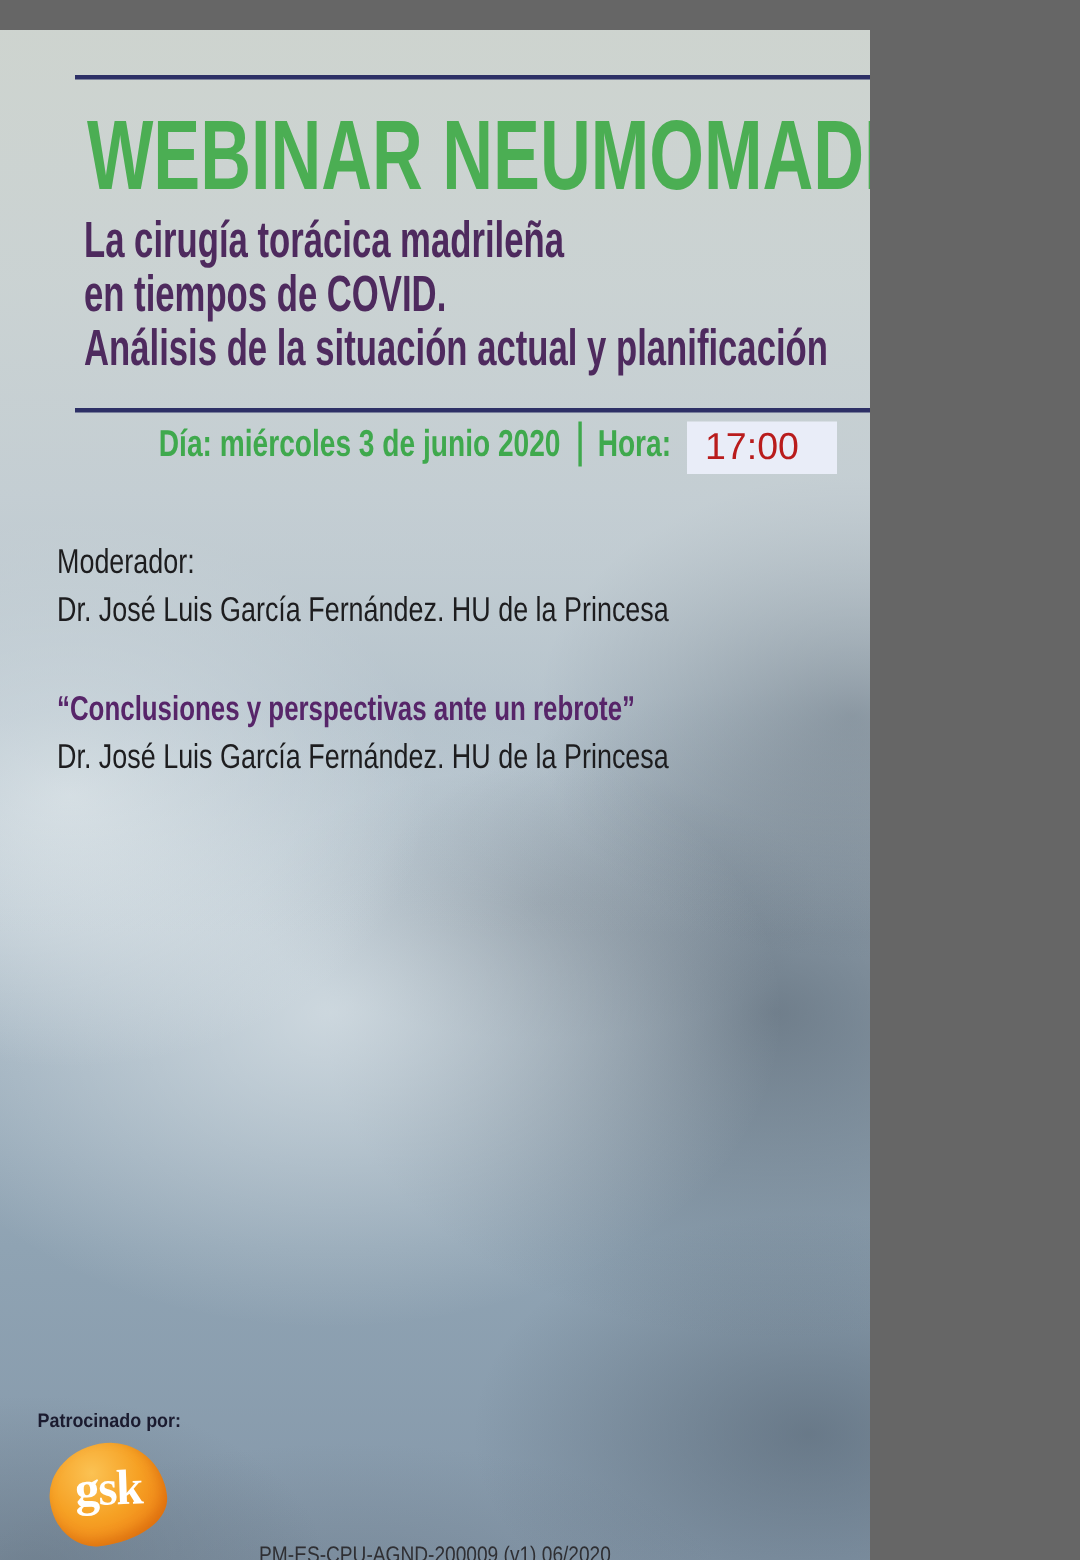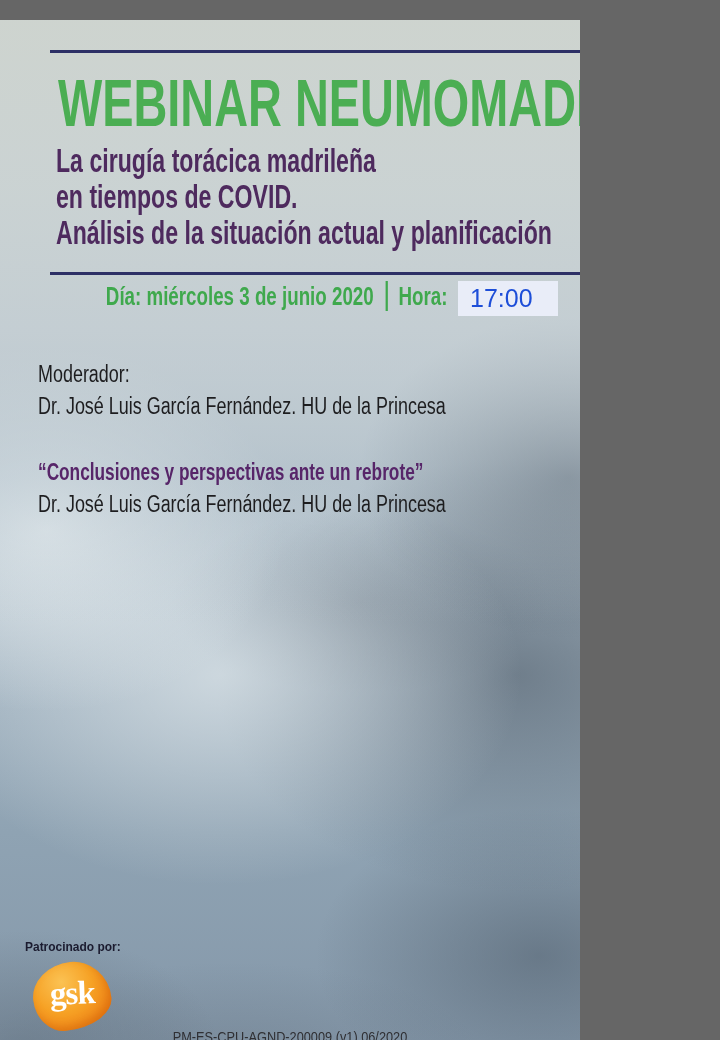--- a/index.html
+++ b/index.html
@@ -49,21 +49,21 @@
   .dt-sep{
     display:inline-block;width:3px;height:30px;background:#3fa94d;
     margin:0 14px 0 16px;
   }
   .dt-text .hora{margin-right:4px;}
   .time-box{
     width:100px;height:35px;margin-left:8px;
     background:#e9edf8;border:none;
     display:flex;align-items:center;
     padding-left:12px;box-sizing:border-box;
-    font-size:25px;color:#1d4ed8;font-family:"Liberation Sans",sans-serif;
+    font-size:25px;color:#b91c1c;font-family:"Liberation Sans",sans-serif;
   }
   .program{position:absolute;left:38px;top:338px;right:18px;}
   .block{margin:0 0 34px 0;}
   .session-title{
     font-size:23px;line-height:32px;font-weight:bold;color:#572569;
     white-space:nowrap;transform:scaleX(0.75);transform-origin:left top;
   }
   .speaker{
     font-size:23px;line-height:32px;color:#1d1d1f;
     white-space:nowrap;transform:scaleX(0.78);transform-origin:left top;

